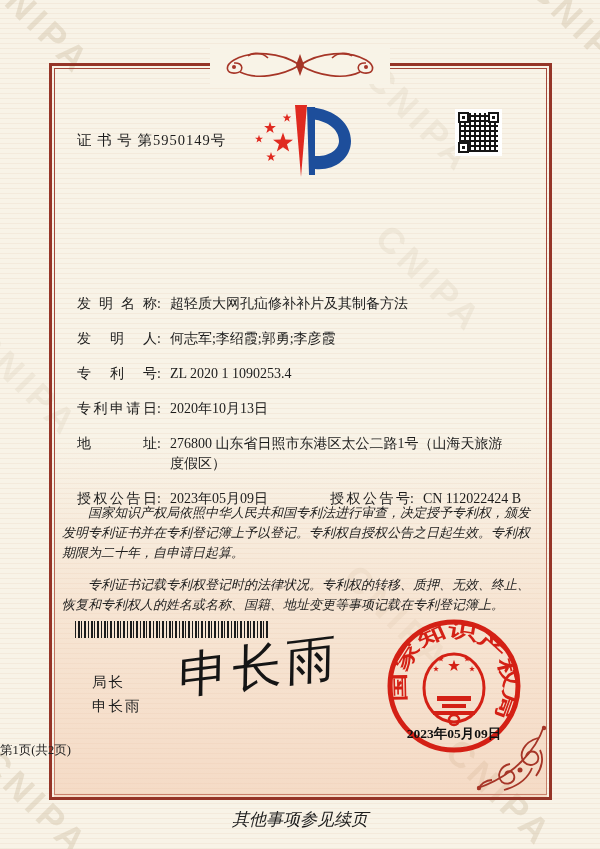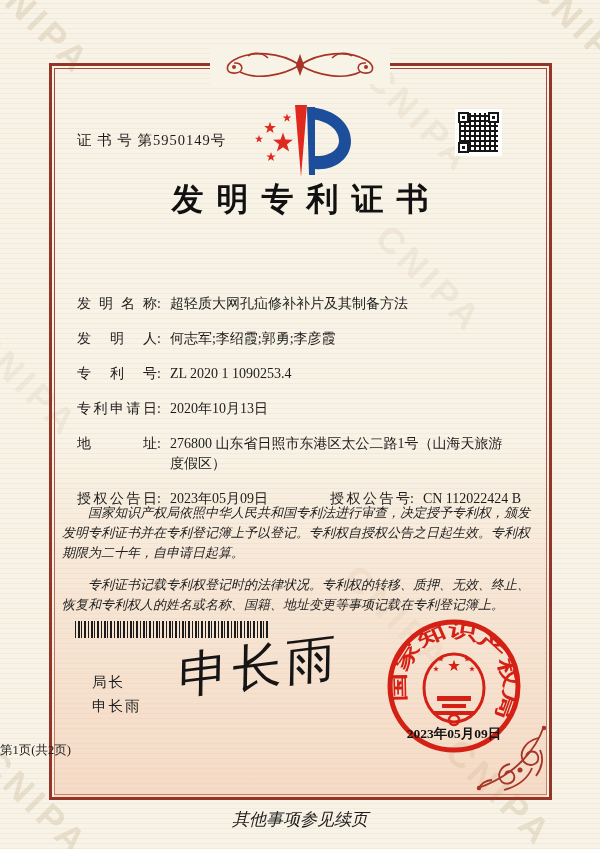--- a/index.html
+++ b/index.html
@@ -122,21 +122,20 @@
     </g>
   </svg>
 
   <div class="z qr">
     <div class="qr-pattern"></div>
     <div class="finder f-tl"></div>
     <div class="finder f-tr"></div>
     <div class="finder f-bl"></div>
   </div>
 
-  <div class="z doc-title">发明专利证书</div>
 
   <div class="z fields">
     <div class="row">
       <span class="lbl">发明名称</span><span class="colon">:</span><span class="val">超轻质大网孔疝修补补片及其制备方法</span>
     </div>
     <div class="row">
       <span class="lbl">发明人</span><span class="colon">:</span><span class="val">何志军;李绍霞;郭勇;李彦霞</span>
     </div>
     <div class="row">
       <span class="lbl">专利号</span><span class="colon">:</span><span class="val">ZL 2020 1 1090253.4</span>

